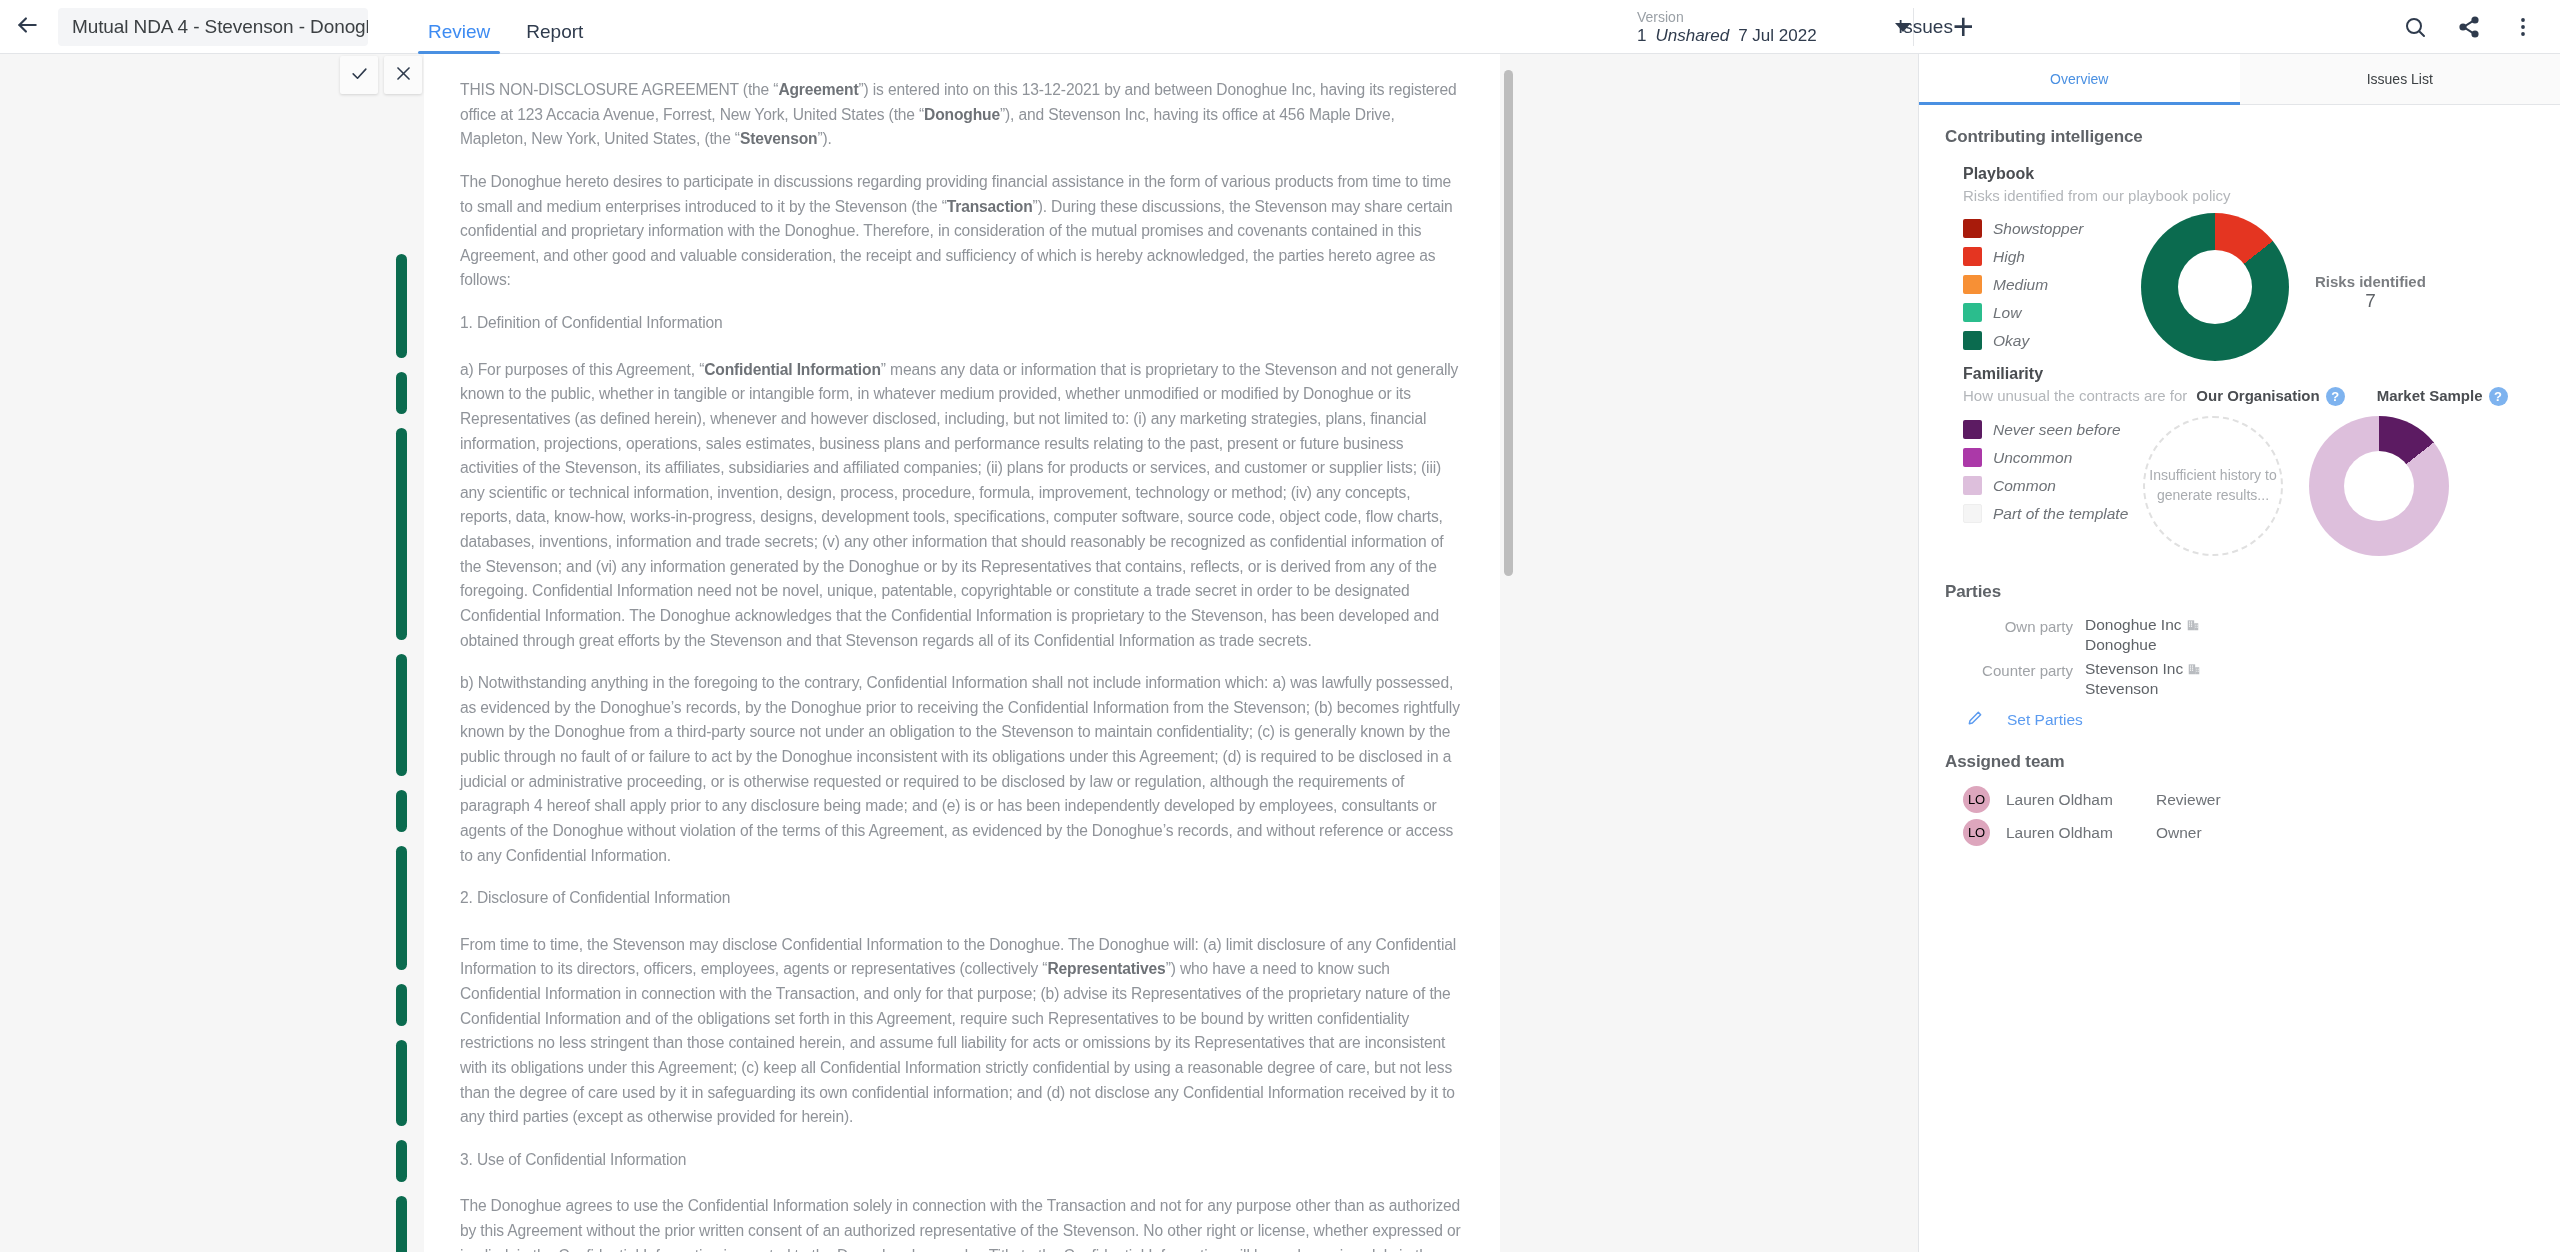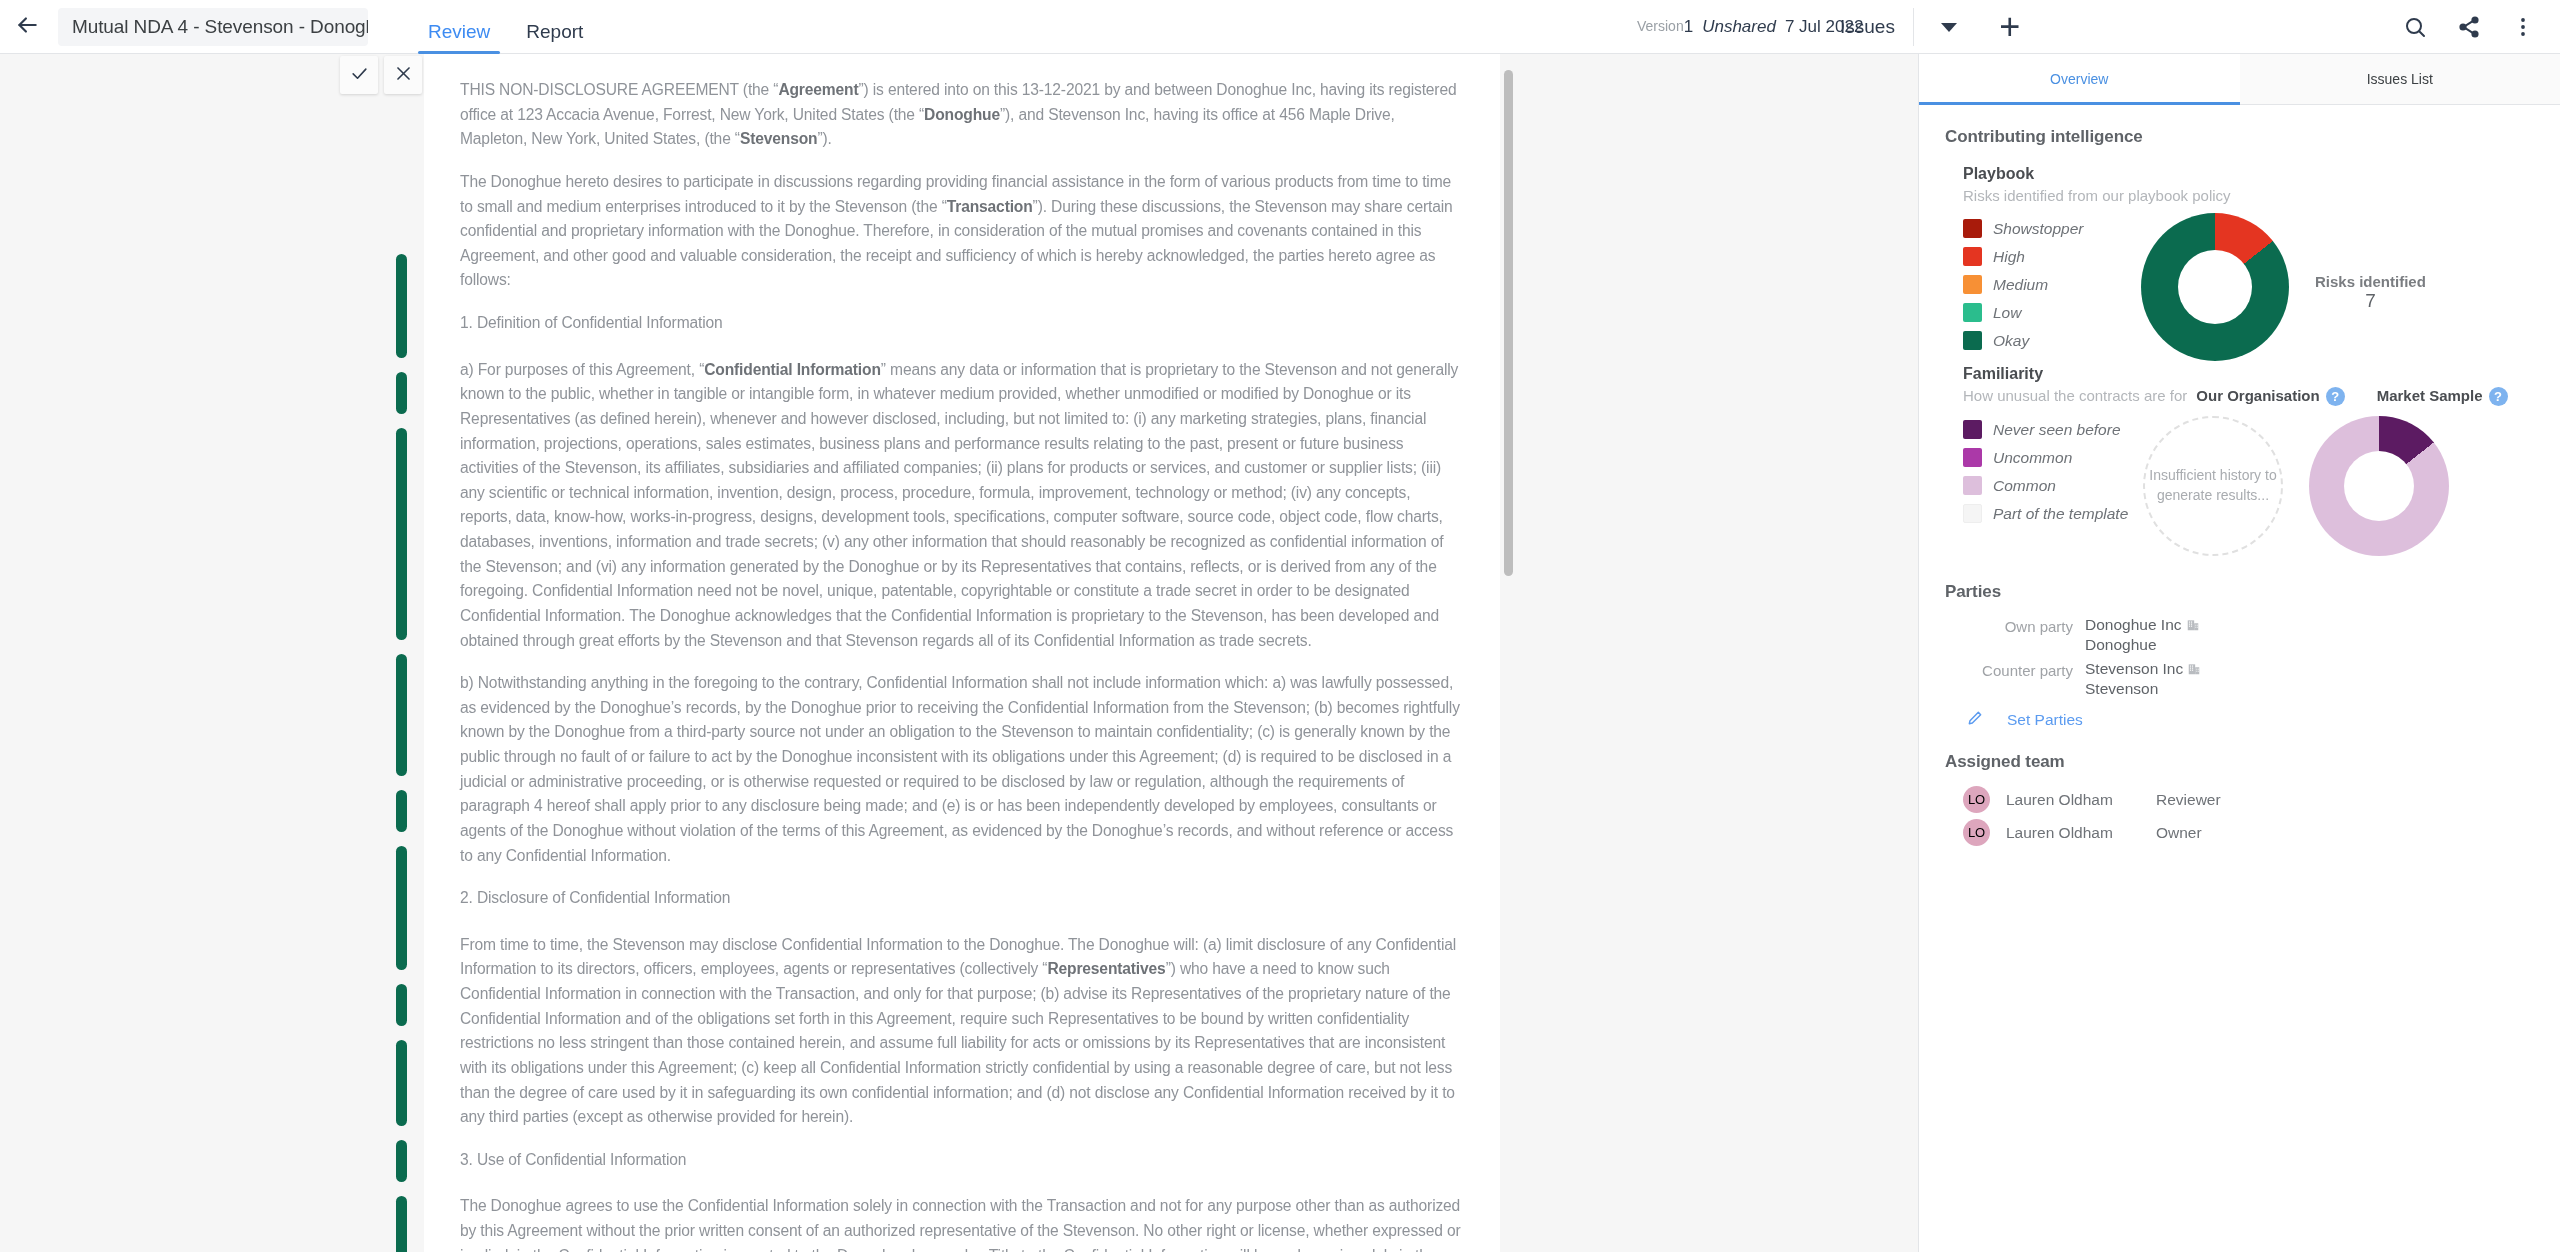--- a/index.html
+++ b/index.html
@@ -37,39 +37,39 @@
   .main-tab.active { color: #3d8bf2; }
   .main-tab.active::after {
     content: ""; position: absolute; left: 8px; right: 8px; bottom: 0;
     height: 3px; background: #4a90e2; border-radius: 2px;
   }
 
   .version-wrap {
     position: absolute; left: 1637px; top: 0; height: 54px;
     display: flex; align-items: center;
   }
-  .version-block { display: flex; justify-content: center; }
+  .version-block { display: flex; flex-direction: column; justify-content: center; }
   .version-label { font-size: 14px; color: #9aa0a6; line-height: 1.35; }
   .version-values { display: flex; align-items: baseline; gap: 9px; font-size: 17px; color: #2f3b4d; }
   .version-values .v-num { font-weight: 400; }
   .version-values .v-shared { font-style: italic; }
   .version-caret {
     margin-left: 78px; width: 0; height: 0;
     border-left: 8px solid transparent; border-right: 8px solid transparent;
     border-top: 9px solid #2f3b4d; cursor: pointer;
   }
   .add-version {
     margin-left: 42px; font-size: 36px; color: #2f3b4d; line-height: 1;
     cursor: pointer; font-weight: 300;
   }
   .issues-divider {
     position: absolute; left: 1913px; top: 8px; width: 1px; height: 38px; background: #e3e5e8;
   }
   .issues-link {
-    position: absolute; left: 1840px; top: 0; height: 54px;
+    position: absolute; left: 1898px; top: 0; height: 54px;
     display: flex; align-items: center; font-size: 19px; color: #2f3b4d; cursor: pointer;
   }
   .top-icons { position: absolute; right: 14px; top: 0; height: 54px; display: flex; align-items: center; gap: 8px; }
   .top-icon { width: 46px; height: 46px; display: flex; align-items: center; justify-content: center; cursor: pointer; }
   .top-icon svg { width: 24px; height: 24px; }
 
   
   .doc-pane {
     position: absolute; top: 54px; left: 0; width: 1918px; height: 1198px;
     background: #f6f6f6;

